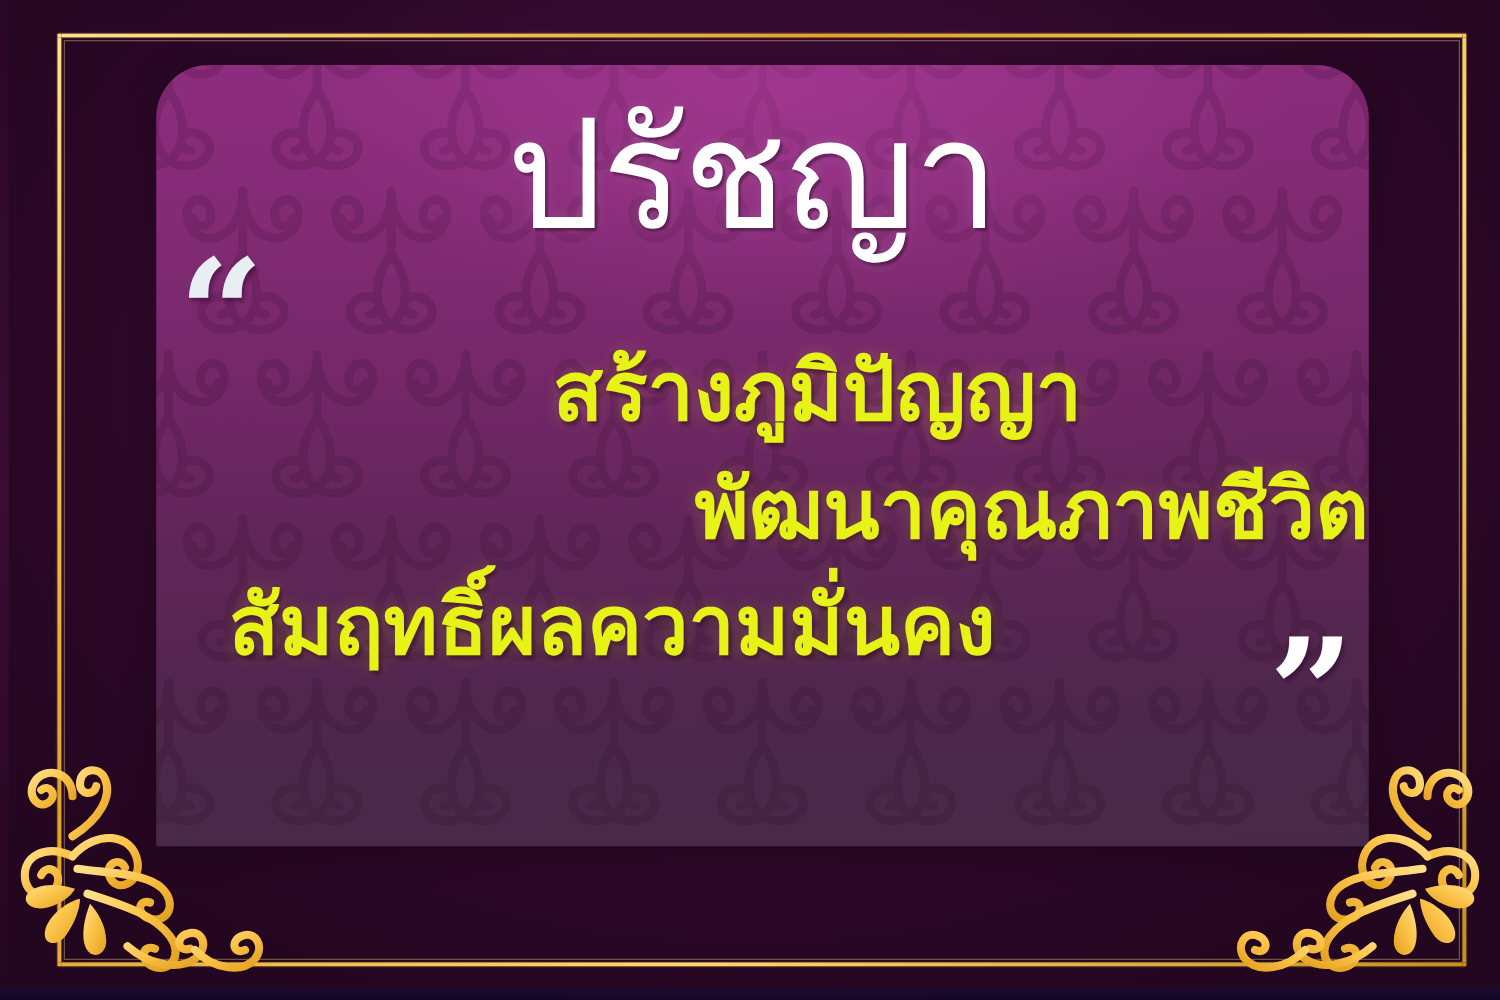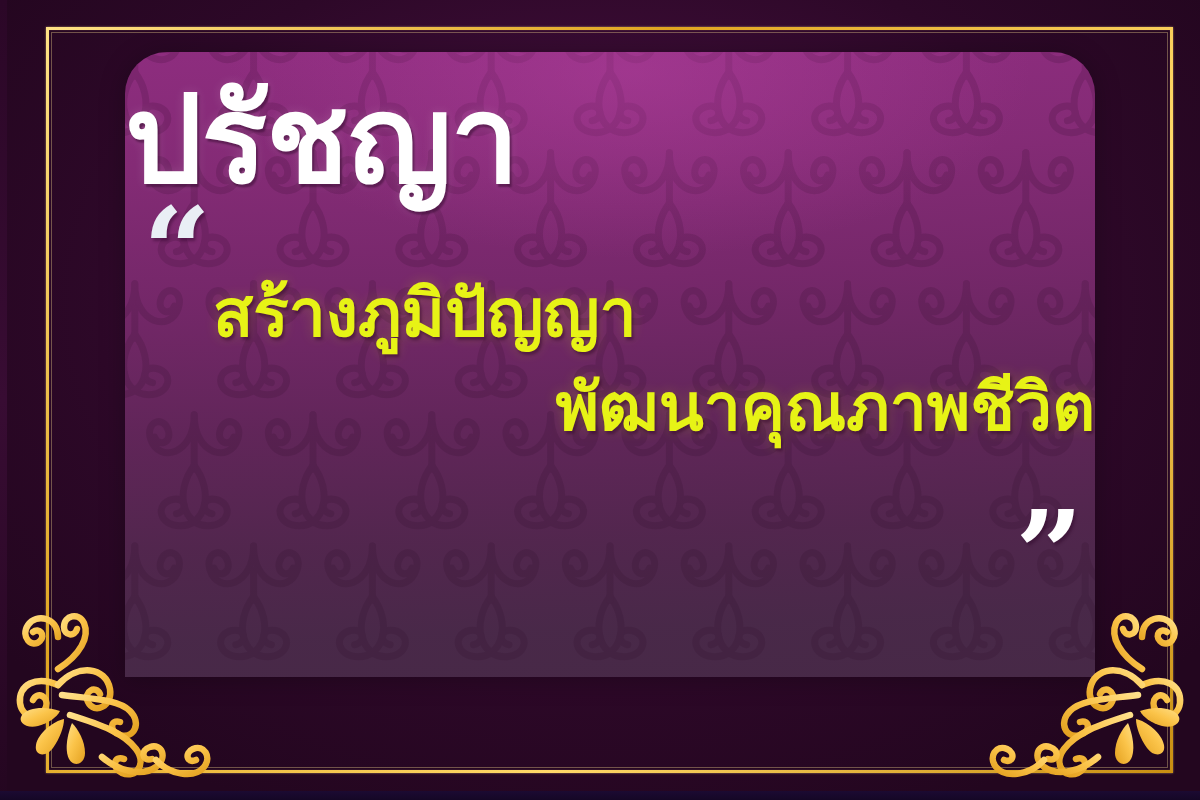--- a/index.html
+++ b/index.html
@@ -119,23 +119,24 @@
   .content {
     position: absolute;
     inset: 0;
     padding: 0;
   }
 
   .title {
     position: absolute;
     left: 0; right: 16px;
     top: 26px;
+    text-align: center;
     font-size: 122px;
     line-height: 1.02;
-    font-weight: 700;
+    font-weight: 400;
     color: #ffffff;
     letter-spacing: -1px;
     text-shadow:
        2px 3px 2px rgba(40,0,35,.45),
        0 0 12px rgba(255,255,255,.12);
     white-space: nowrap;
   }
 
   .quote-open, .quote-close {
     position: absolute;
@@ -167,21 +168,21 @@
   .qline {
     font-size: 66px;
     line-height: 1.42;
     font-weight: 700;
     color: #e7f316;
     white-space: nowrap;
     text-shadow:
        2px 3px 3px rgba(45,0,40,.48),
        0 0 14px rgba(231,243,22,.20);
   }
-  .qline.l1 { padding-left: 88px;  }
+  .qline.l1 { padding-left: 88px; text-align: center;  }
   .qline.l2 { padding-left: 330px; text-align: right; }
   .qline.l3 { padding-left: 58px;  }
 </style>
 </head>
 <body>
 
 <div class="stage">
 
   <div class="panel">
 
@@ -255,20 +256,21 @@
 
     <div class="content">
 
       <div class="title">ปรัชญา</div>
 
       <div class="quote-open">“</div>
 
       <div class="lines">
         <div class="qline l1">สร้างภูมิปัญญา</div>
         <div class="qline l2">พัฒนาคุณภาพชีวิต</div>
+        <div class="qline l3">สัมฤทธิ์ผลความมั่นคง</div>
       </div>
 
       <div class="quote-close">”</div>
 
     </div>
   </div>
 
   <div class="gold-frame"></div>
 
   <div class="ornament orn-bl">

